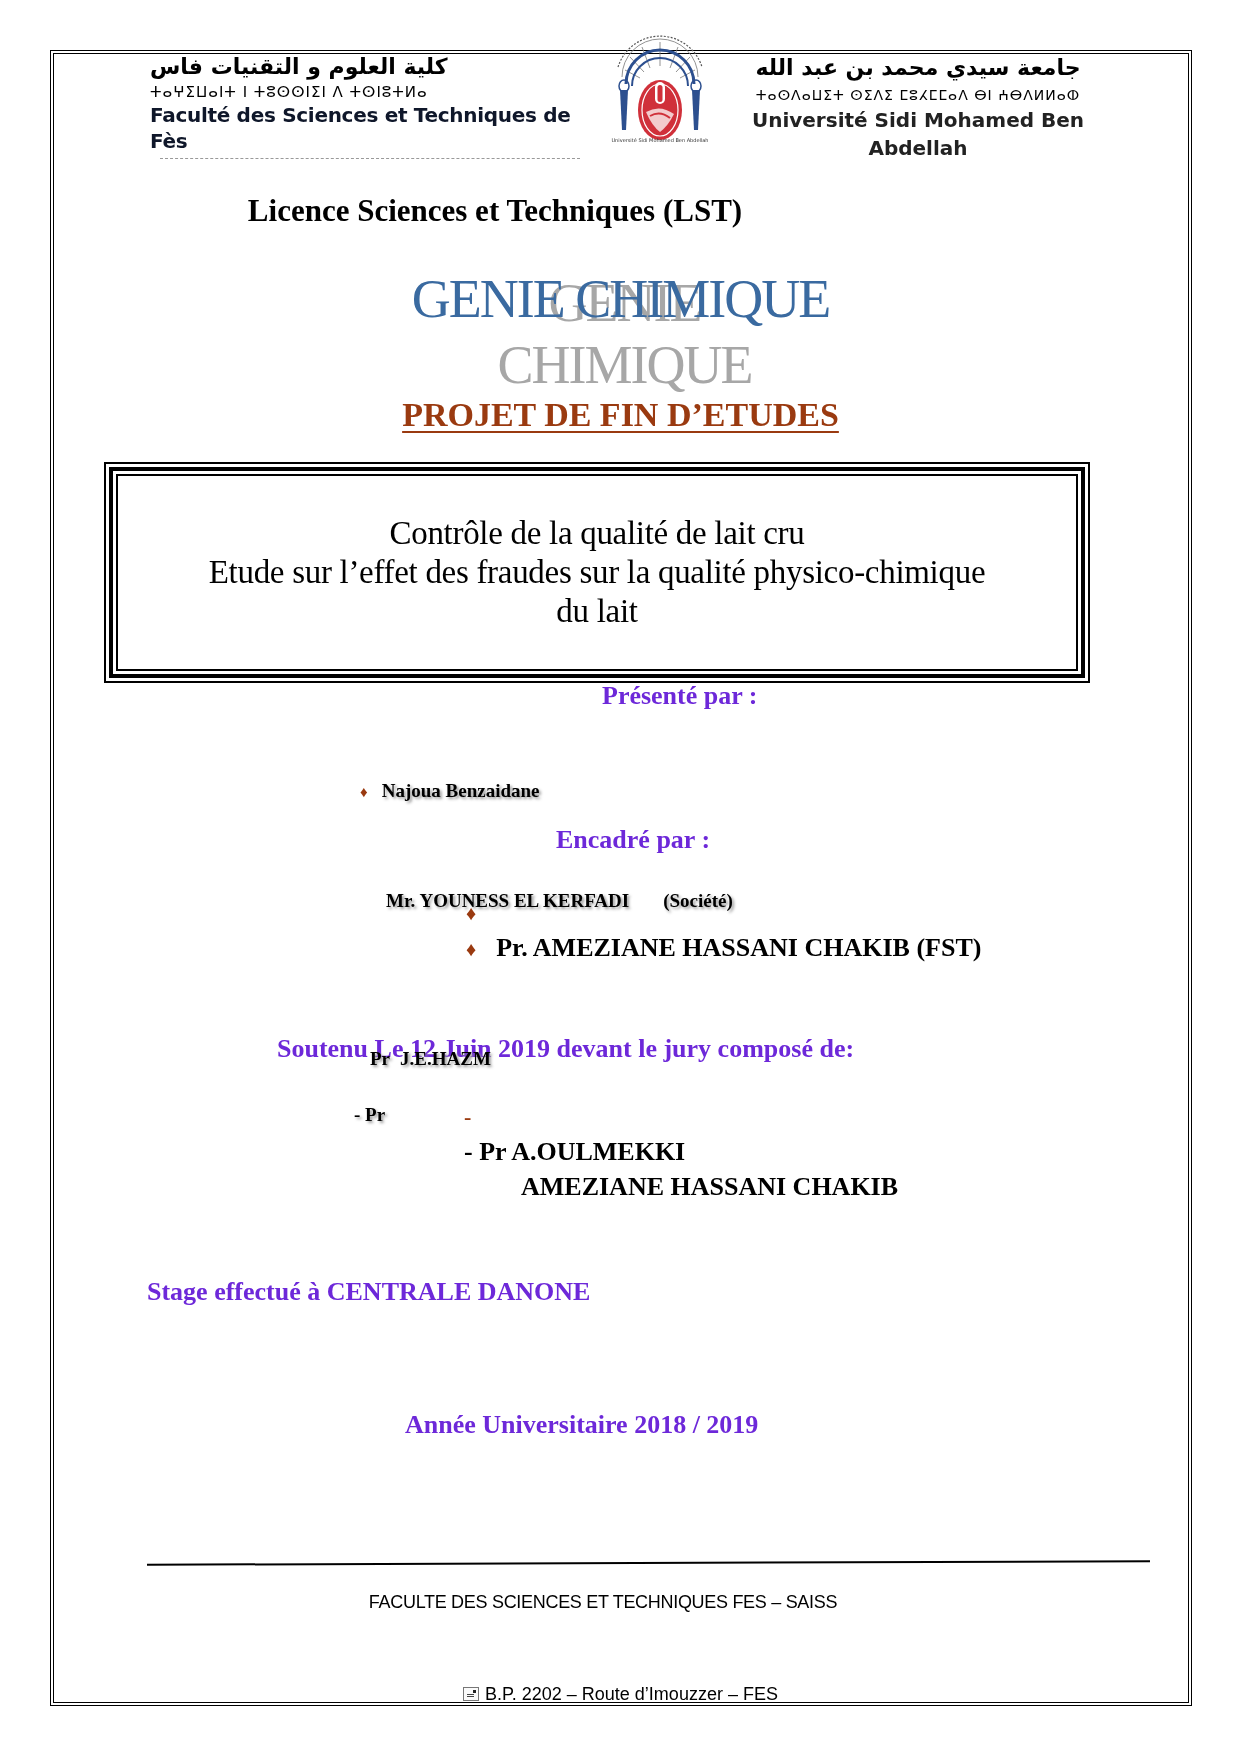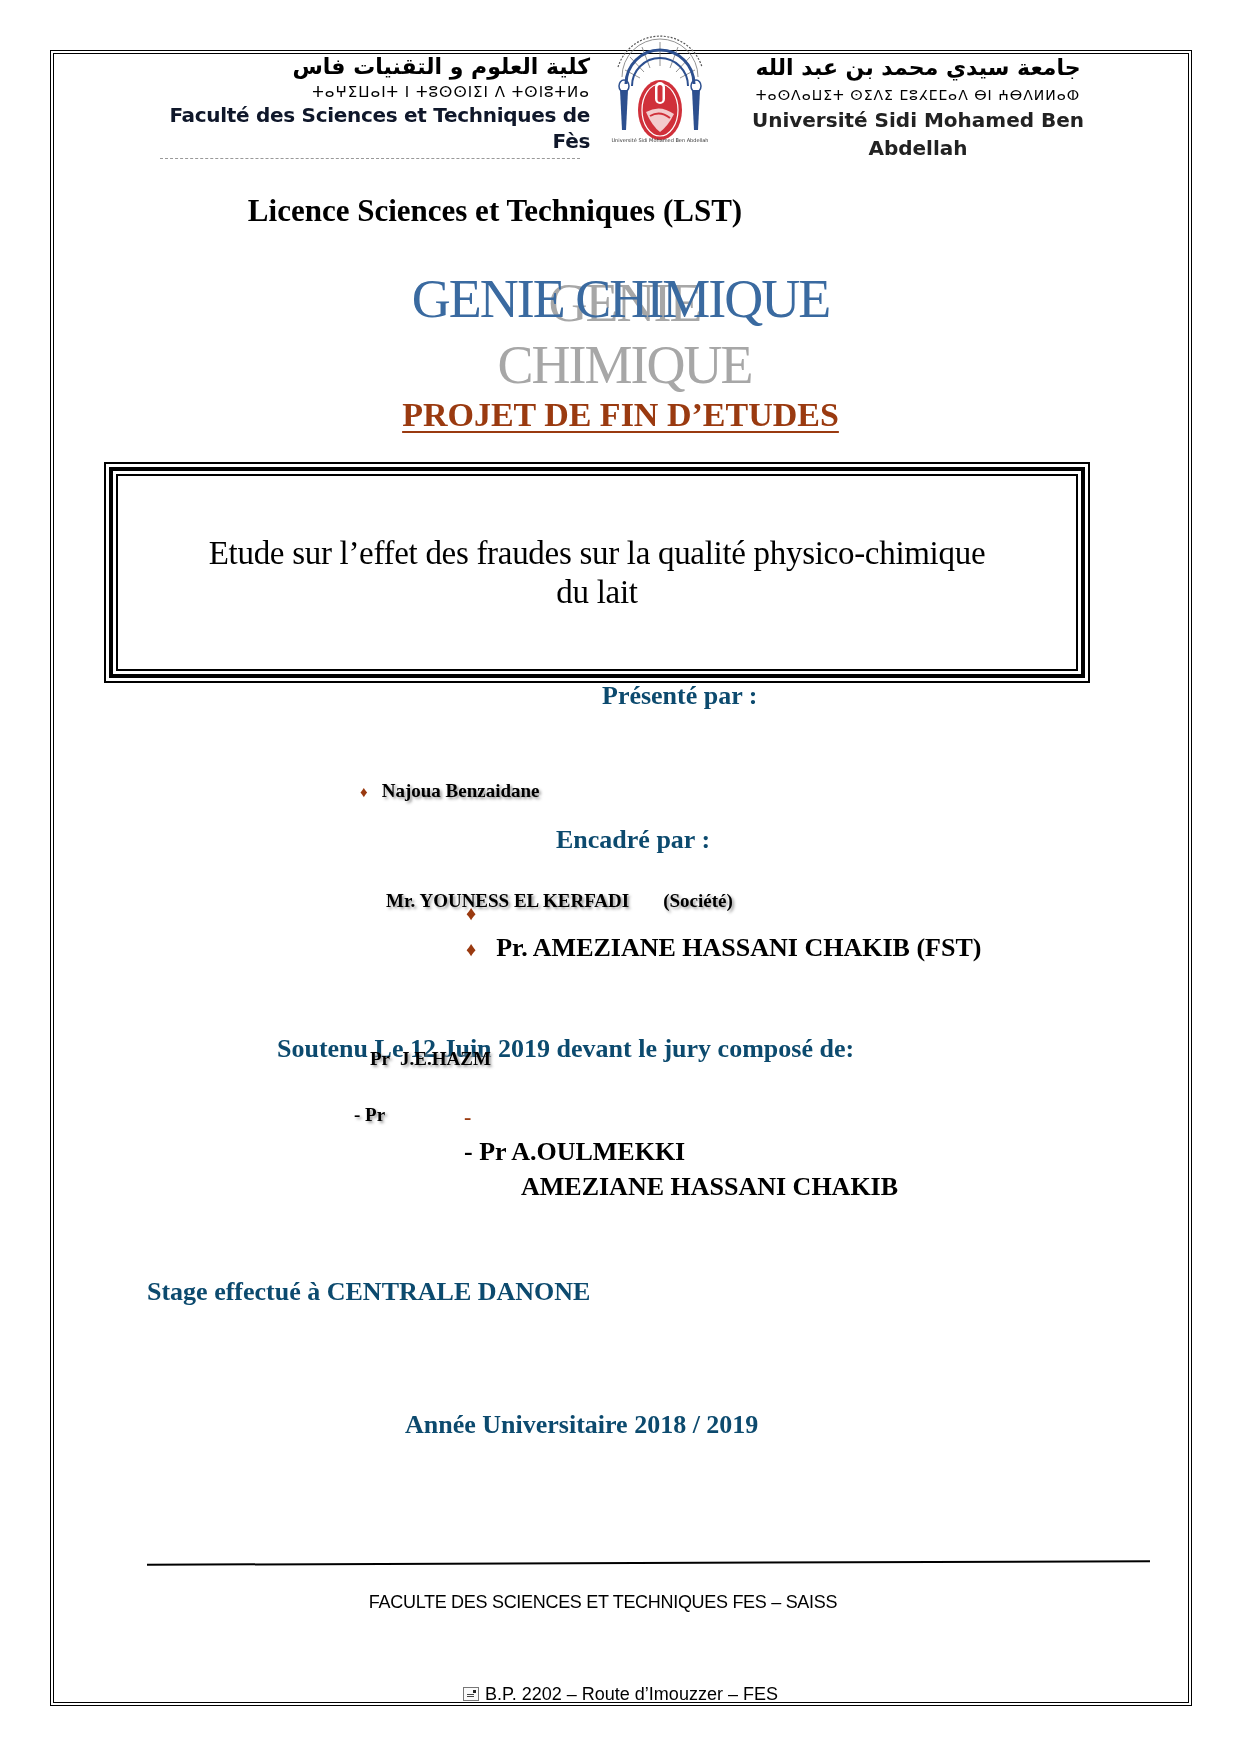--- a/index.html
+++ b/index.html
@@ -5,21 +5,21 @@
     * { box-sizing: border-box; margin: 0; padding: 0; }
     html, body { width: 1241px; height: 1754px; background: #ffffff; overflow: hidden; }
     body { position: relative; font-family: "Liberation Serif", serif; color: #000; }
 
     .page-border {
       position: absolute; left: 50px; top: 50px; width: 1142px; height: 1656px;
       border: 4px double #000;
     }
 
     
-    .hdr-left { position: absolute; left: 150px; top: 52px; width: 440px; text-align: right; }
+    .hdr-left { position: absolute; left: 150px; top: 52px; width: 440px; text-align: left; }
     .hdr-left .ar { font-family: "DejaVu Sans", sans-serif; font-weight: bold; font-size: 22px; line-height: 30px; direction: rtl; }
     .hdr-left .tf { font-family: "DejaVu Sans", sans-serif; font-size: 15px; letter-spacing: 1px; line-height: 20px; }
     .hdr-left .fr { font-family: "DejaVu Sans", sans-serif; font-weight: bold; font-size: 20px; line-height: 26px; color: #0f172a; letter-spacing: -0.3px; }
     .hdr-left .dash { margin: 4px auto 0; width: 420px; height: 2px; border-top: 1px dashed #999; }
 
     .hdr-right { position: absolute; left: 728px; top: 52px; width: 380px; text-align: center; }
     .hdr-right .ar { font-family: "DejaVu Sans", sans-serif; font-weight: bold; font-size: 22px; line-height: 32px; direction: rtl; }
     .hdr-right .tf { font-family: "DejaVu Sans", sans-serif; font-size: 14px; letter-spacing: 1px; line-height: 22px; }
     .hdr-right .fr { font-family: "DejaVu Sans", sans-serif; font-weight: bold; font-size: 20px; line-height: 28px; color: #222; }
 
@@ -38,21 +38,21 @@
     
     .title-box {
       position: absolute; left: 104px; top: 462px; width: 986px; height: 221px;
       border: 2px solid #000; padding: 3px;
     }
     .title-box .mid { width: 100%; height: 100%; border: 4px solid #000; padding: 3px; }
     .title-box .inner { width: 100%; height: 100%; border: 2px solid #000; display: flex; flex-direction: column; justify-content: center; align-items: center; text-align: center; }
     .title-box .line { font-size: 33px; line-height: 39px; letter-spacing: -0.3px; }
 
     
-    .rust { color: #0c4a6e; font-weight: bold; }
+    .rust { color: #6d28d9; font-weight: bold; }
     .presente { position: absolute; left: 602px; top: 681px; font-size: 26px; }
     .bullet { color: #9a3a10; font-size: 15px; }
     .student { position: absolute; left: 360px; top: 780px; font-size: 19px; font-weight: bold; text-shadow: 2px 2px 3px #999; }
     .student .bullet { margin-right: 14px; text-shadow: none; }
     .encadre { position: absolute; left: 556px; top: 825px; font-size: 26px; }
     .sup1 { position: absolute; left: 386px; top: 890px; font-size: 19px; font-weight: bold; text-shadow: 2px 2px 3px #999; }
     .sup1 .soc { margin-left: 34px; }
     .sup1-bullet { position: absolute; left: 466px; top: 902px; font-size: 20px; color: #9a3a10; }
     .sup2 { position: absolute; left: 466px; top: 933px; font-size: 26px; font-weight: bold; }
     .sup2 .bullet { font-size: 20px; margin-right: 20px; }
@@ -136,20 +136,21 @@
   </div>
 </div>
 
 <div class="pfe">
   <span>PROJET DE FIN D’ETUDES</span>
 </div>
 
 <div class="title-box">
   <div class="mid">
     <div class="inner">
+      <div class="line">Contrôle de la qualité de lait cru</div>
       <div class="line">Etude sur l’effet des fraudes sur la qualité physico-chimique</div>
       <div class="line">du lait</div>
     </div>
   </div>
 </div>
 
 <div class="presente rust">Présenté par :</div>
 <div class="student">
   <span class="bullet">♦</span><span>Najoua Benzaidane</span>
 </div>

